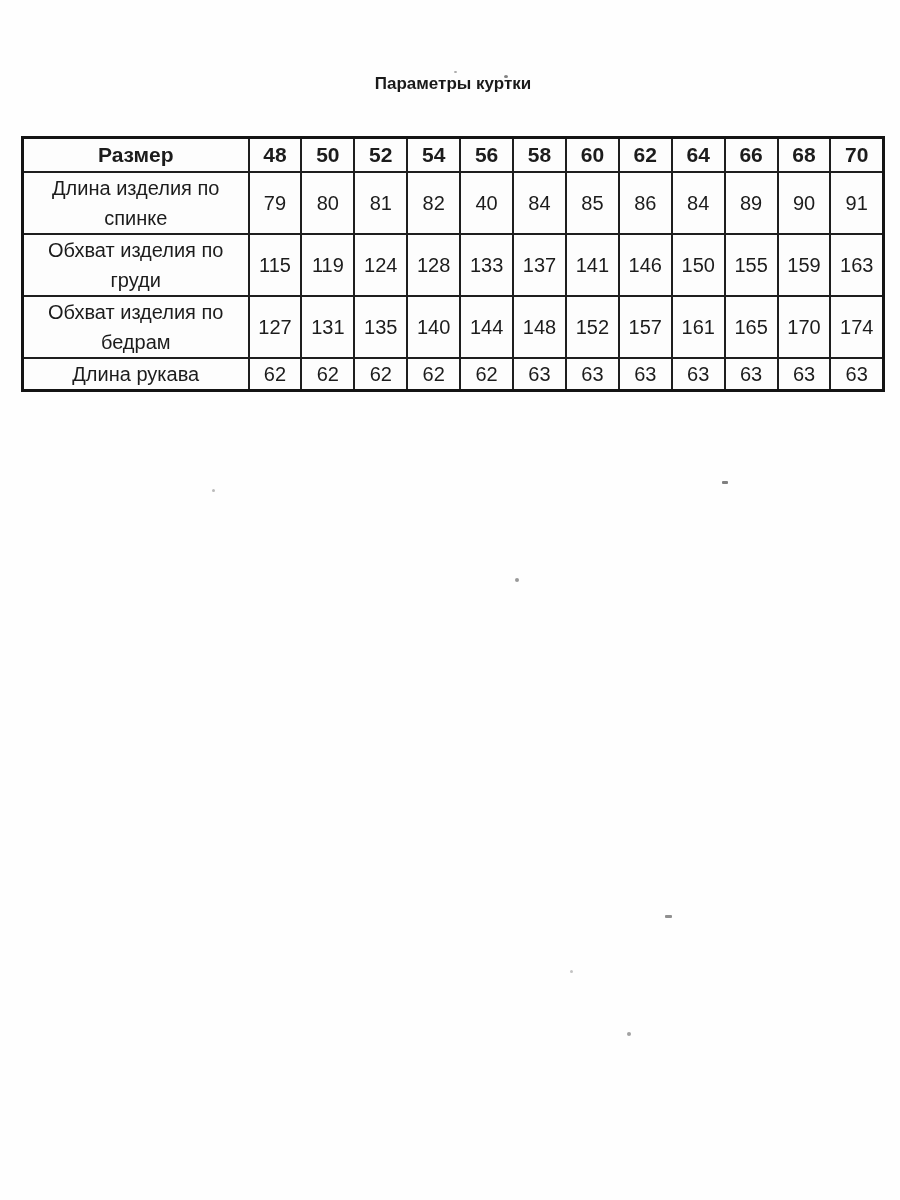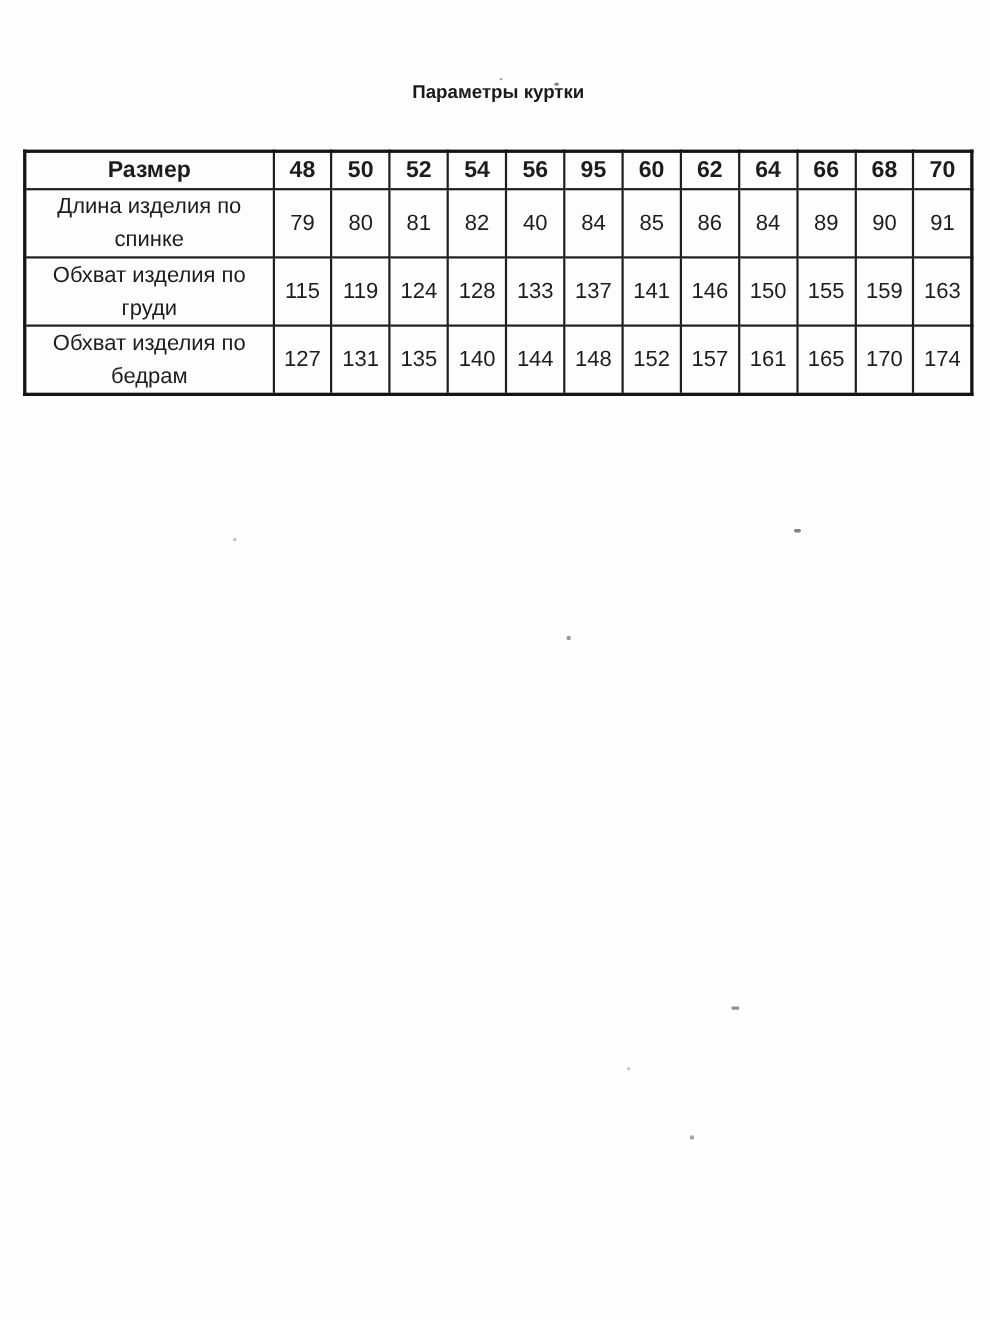--- a/index.html
+++ b/index.html
@@ -100,21 +100,21 @@
         <col>
     </colgroup>
     <thead>
       <tr>
         <th>Размер</th>
         <th>48</th>
         <th>50</th>
         <th>52</th>
         <th>54</th>
         <th>56</th>
-        <th>95</th>
+        <th>58</th>
         <th>60</th>
         <th>62</th>
         <th>64</th>
         <th>66</th>
         <th>68</th>
         <th>70</th>
       </tr>
     </thead>
     <tbody>
       <tr class="r-tall">
@@ -155,20 +155,35 @@
         <td>140</td>
         <td>144</td>
         <td>148</td>
         <td>152</td>
         <td>157</td>
         <td>161</td>
         <td>165</td>
         <td>170</td>
         <td>174</td>
       </tr>
+      <tr class="r-short">
+        <td class="row-label">Длина рукава</td>
+        <td>62</td>
+        <td>62</td>
+        <td>62</td>
+        <td>62</td>
+        <td>62</td>
+        <td>63</td>
+        <td>63</td>
+        <td>63</td>
+        <td>63</td>
+        <td>63</td>
+        <td>63</td>
+        <td>63</td>
+      </tr>
     </tbody>
   </table>
 
   <div class="speck s1"></div>
   <div class="speck s2"></div>
   <div class="speck s3"></div>
   <div class="speck s4"></div>
   <div class="speck s5"></div>
   <div class="speck s6"></div>
   <div class="speck s7"></div>

